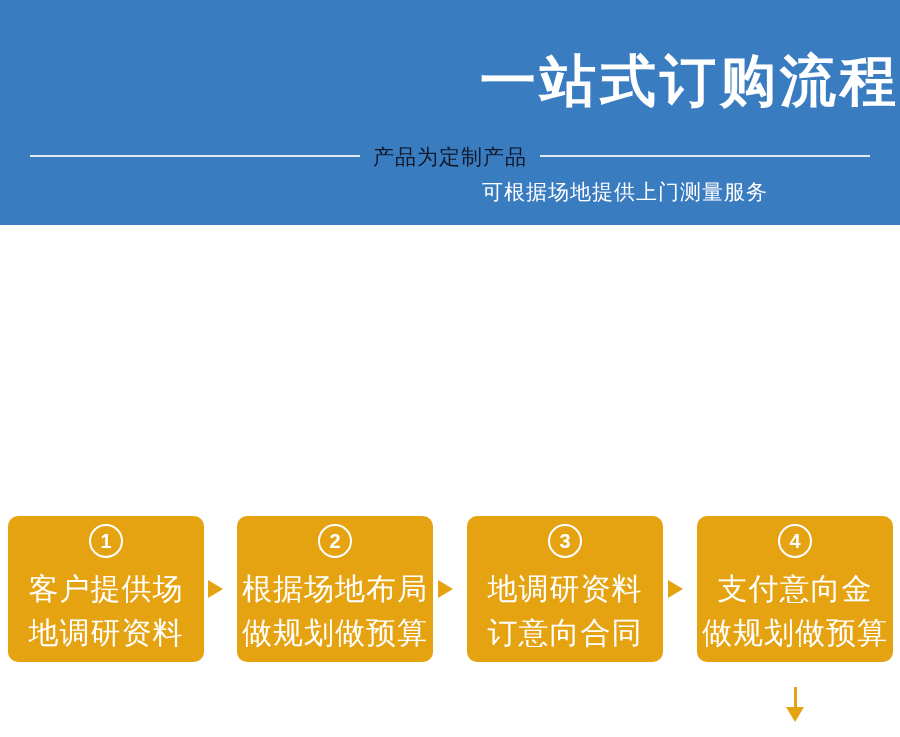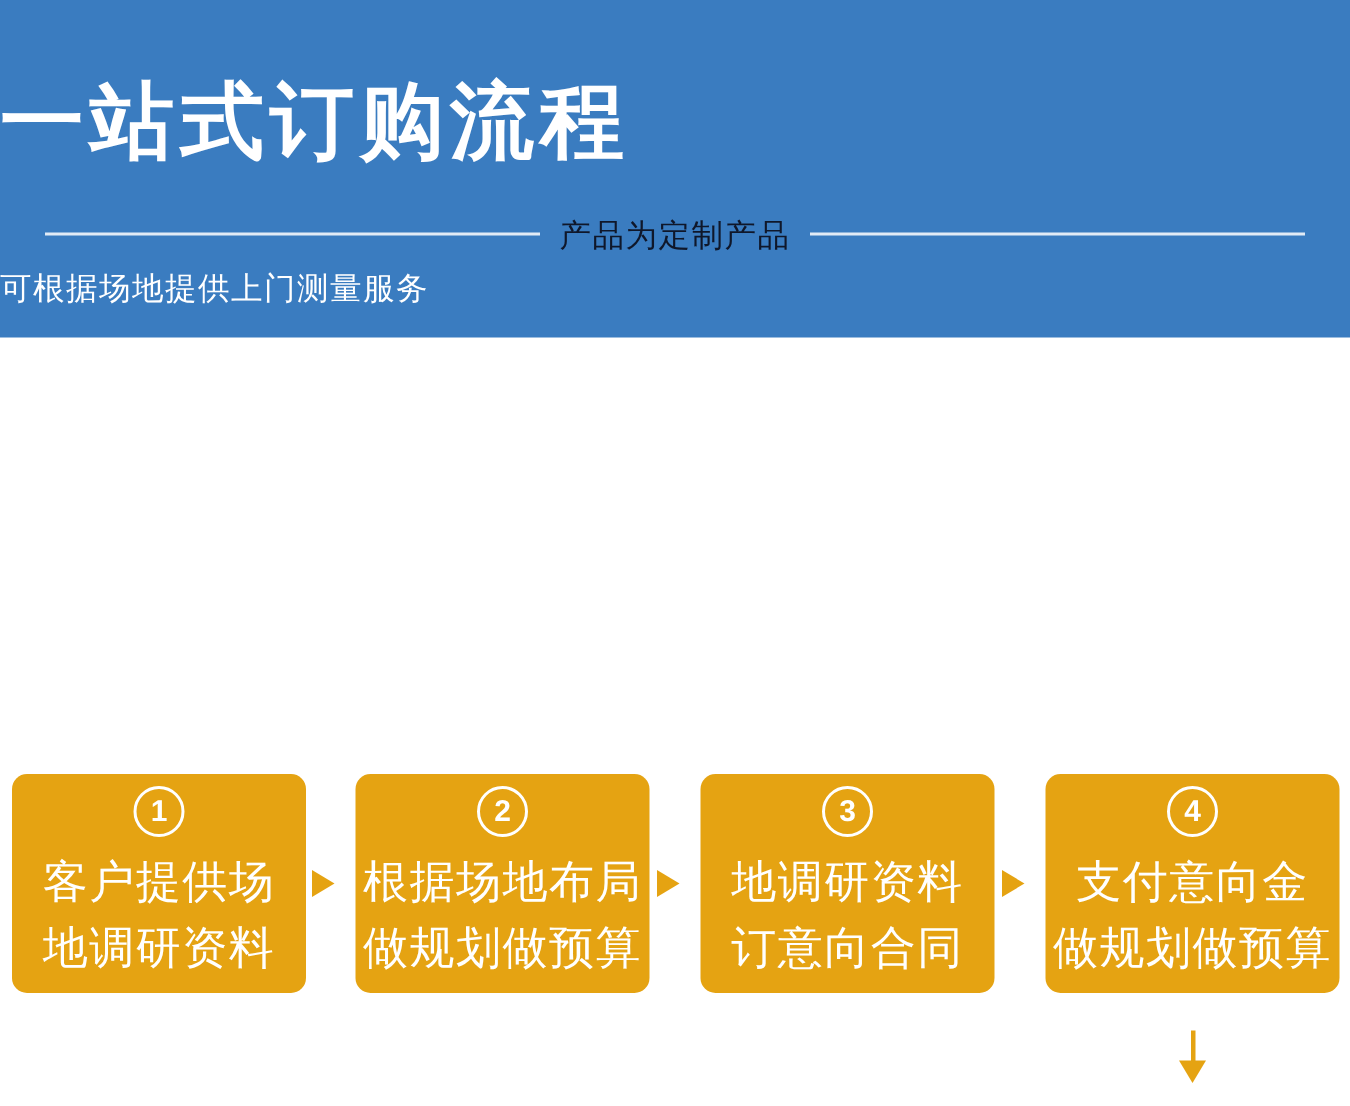--- a/index.html
+++ b/index.html
@@ -20,21 +20,21 @@
     width: 900px;
     height: 225px;
     background: #3a7cc0;
     box-sizing: border-box;
   }
   .banner-title {
     position: absolute;
     top: 52px;
     left: 0;
     width: 900px;
-    text-align: left;
+    text-align: right;
     color: #ffffff;
     font-size: 56px;
     font-weight: bold;
     letter-spacing: 4px;
     line-height: 1.05;
   }
   .banner-rule {
     position: absolute;
     top: 155px;
     height: 2px;
@@ -51,21 +51,21 @@
     text-align: center;
     color: #0f172a;
     font-size: 21px;
     letter-spacing: 1px;
   }
   .banner-sub2 {
     position: absolute;
     top: 178px;
     left: 0;
     width: 768px;
-    text-align: left;
+    text-align: right;
     color: #ffffff;
     font-size: 21px;
     letter-spacing: 1px;
   }
 
   
   .flow {
     position: relative;
     width: 900px;
     height: 512px;

